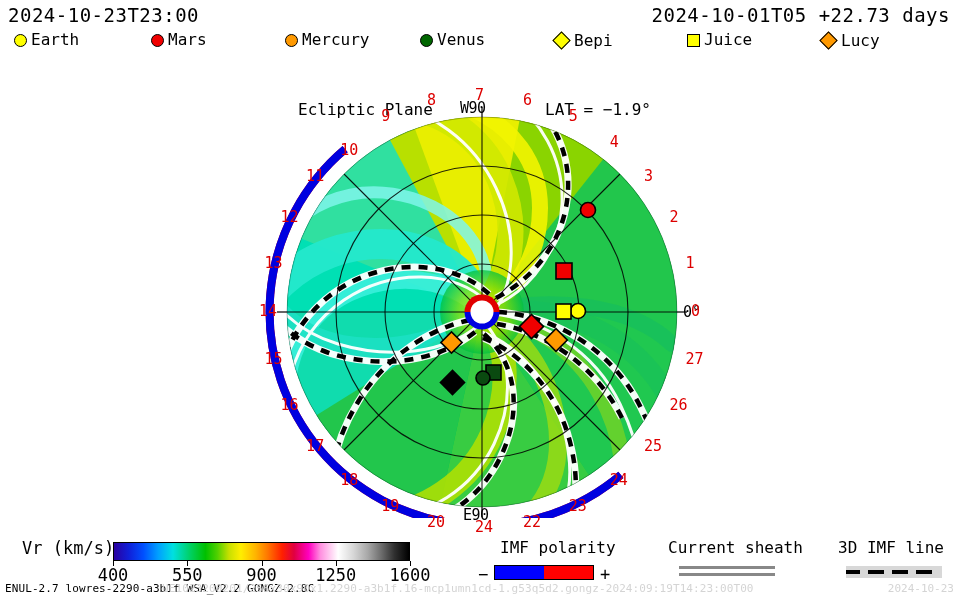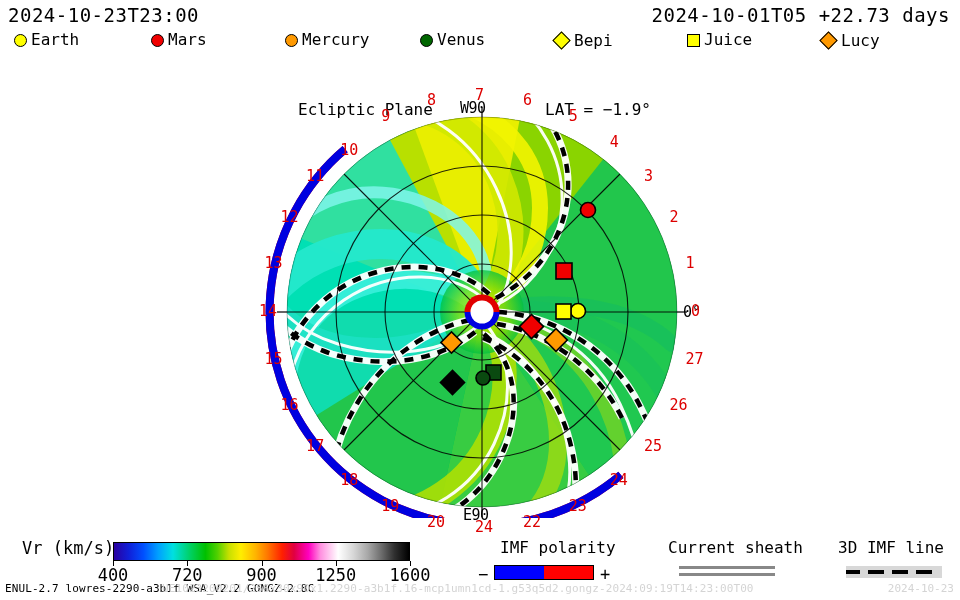--- a/index.html
+++ b/index.html
@@ -337,21 +337,21 @@
       <div class="tick-lbl" style="left: 685.584px; top: 264.065px;">27</div>
     </div>
 </div>
 
 <div class="abs" id="cb-label">Vr (km/s)</div>
 <div class="abs" id="cbar"></div>
 <div id="cb-ticks">
     <div class="cb-tick" style="left: 113px;"></div>
     <div class="cb-num" style="left: 113px;">400</div>
     <div class="cb-tick" style="left: 187.25px;"></div>
-    <div class="cb-num" style="left: 187.25px;">720</div>
+    <div class="cb-num" style="left: 187.25px;">550</div>
     <div class="cb-tick" style="left: 261.5px;"></div>
     <div class="cb-num" style="left: 261.5px;">900</div>
     <div class="cb-tick" style="left: 335.75px;"></div>
     <div class="cb-num" style="left: 335.75px;">1250</div>
     <div class="cb-tick" style="left: 410px;"></div>
     <div class="cb-num" style="left: 410px;">1600</div>
   </div>
 
 <div class="abs blk-title" id="imf-title">IMF polarity</div>
 <div class="abs" id="imf-minus">−</div>

